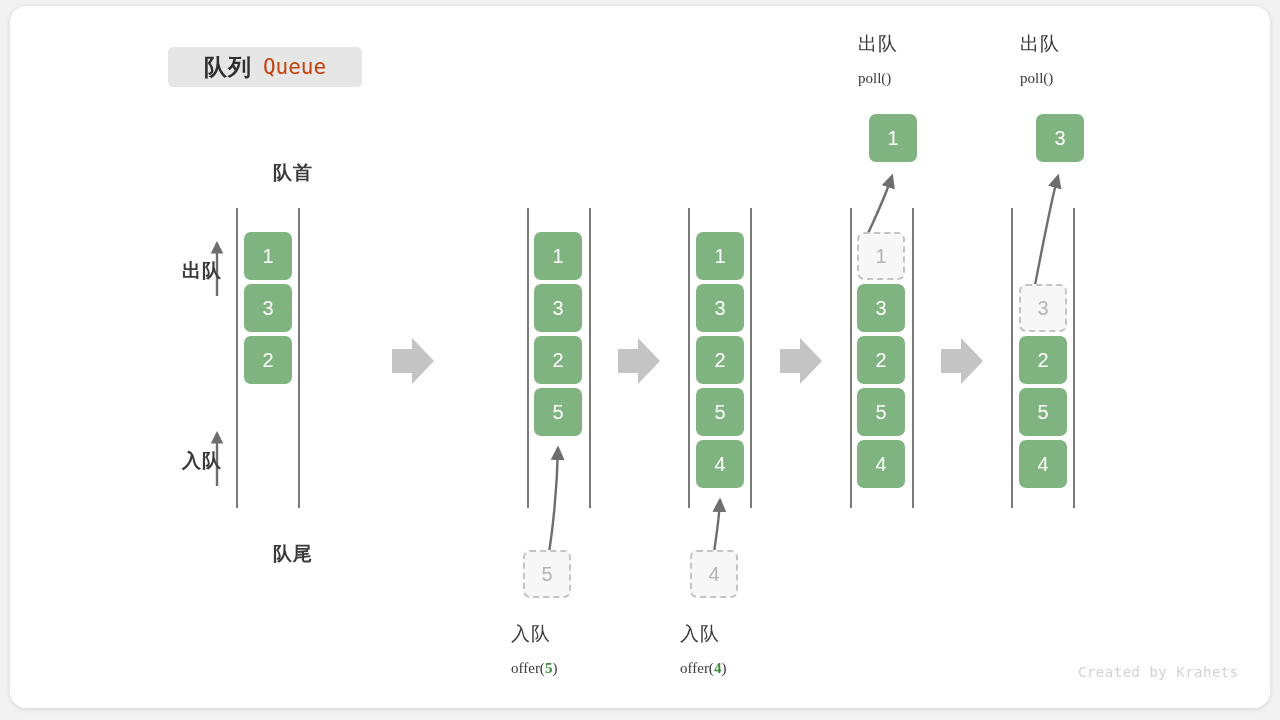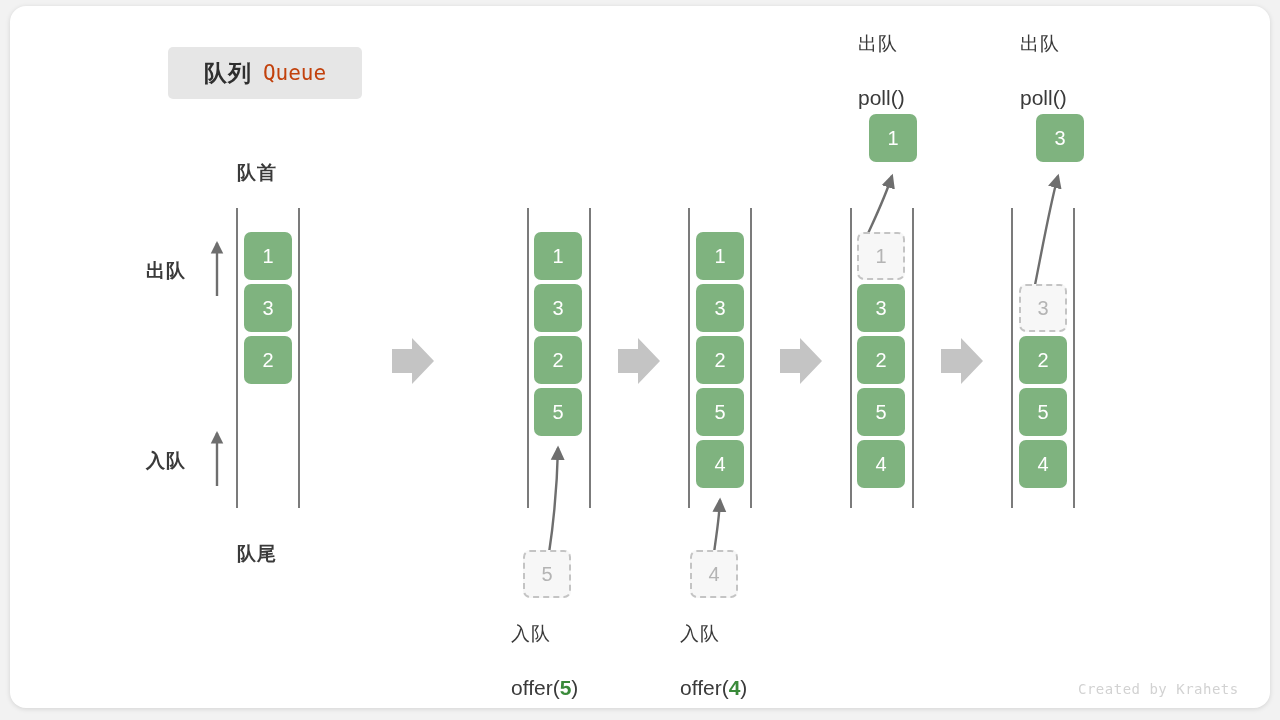--- a/index.html
+++ b/index.html
@@ -26,21 +26,21 @@
     box-shadow: 0 1px 5px rgba(0,0,0,0.13);
   }
   .layer { position: absolute; left: 0; top: 0; width: 1280px; height: 720px; }
 
   
   #title-badge {
     position: absolute;
     left: 168px;
     top: 47px;
     width: 194px;
-    height: 52px;
+    height: 40px;
     background: #e6e6e6;
     border-radius: 5px;
     display: flex;
     align-items: center;
     justify-content: center;
     gap: 11px;
   }
   #title-badge .cn {
     font-size: 23px;
     font-weight: bold;
@@ -54,38 +54,38 @@
   }
 
   
   .cn-label {
     position: absolute;
     font-size: 19px;
     font-weight: bold;
     color: #3a3a3a;
     letter-spacing: 1px;
     white-space: nowrap;
+    margin-left: 36px;
   }
   .op-label {
     position: absolute;
     white-space: nowrap;
     text-align: left;
   }
   .op-label .l1 {
     font-size: 19px;
     color: #3a3a3a;
     letter-spacing: 1px;
     line-height: 34px;
   }
   .op-label .l2 {
-    font-family: Liberation Sans, sans-serif;
-    font-size: 21px;
+    font-family: Liberation Serif, serif;
+    font-size: 15px;
     color: #3a3a3a;
     line-height: 34px;
-    margin-top: 20px;
   }
   .op-label .l2 .num { color: #3a8a3a; font-weight: bold; }
 
   
   .cell {
     position: absolute;
     width: 48px;
     height: 48px;
     border-radius: 7px;
     background: #7fb37f;
@@ -99,21 +99,21 @@
   .cell.ghost {
     background: #f7f7f7;
     border: 2px dashed #c4c4c4;
     color: #b4b4b4;
   }
   .cell.popped {  }
 
   #credit {
     position: absolute;
     left: 1078px;
-    top: 681px;
+    top: 664px;
     font-family: "DejaVu Sans Mono", "Liberation Mono", monospace;
     font-size: 14px;
     color: #d2d2d2;
     letter-spacing: 0.5px;
     white-space: nowrap;
   }
 </style>
 </head>
 <body>
 

